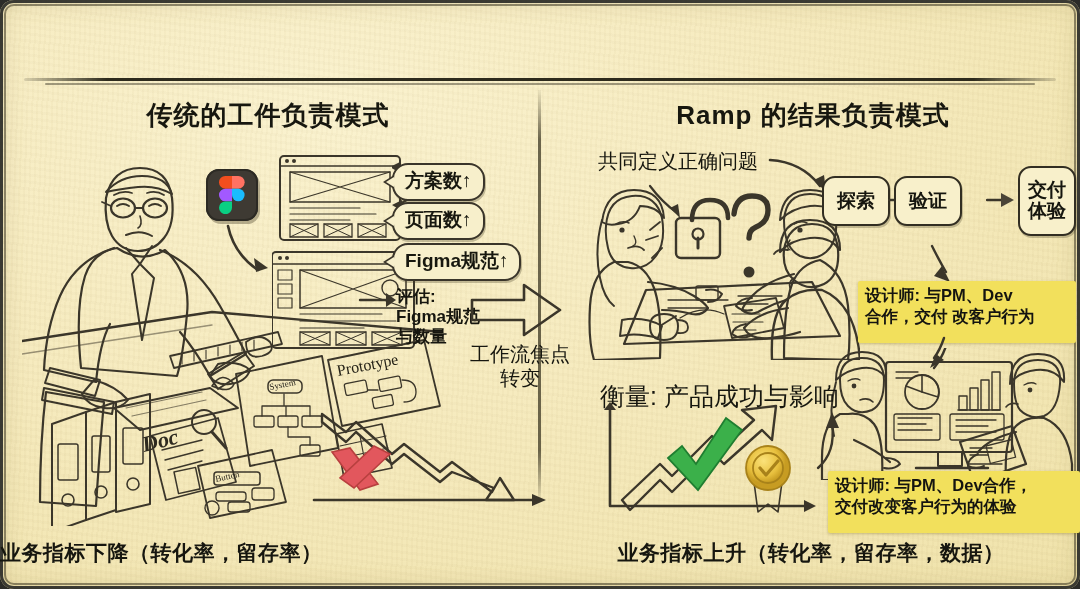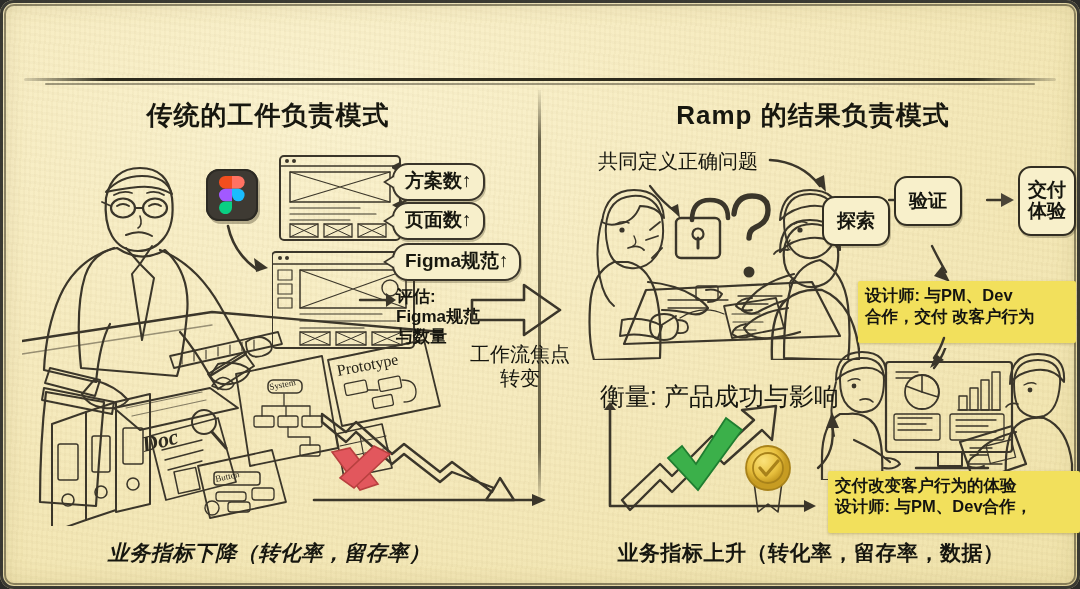--- a/index.html
+++ b/index.html
@@ -359,21 +359,21 @@
     <path d="M232 94 l14 6 l-14 6 z" fill="#3b362a"></path>
     <path class="sk" d="M22 14 L46 32 L56 22 L92 54 L104 44 L140 72 L152 62 L192 92
              L200 78 L214 100 L186 100 L194 88 L152 72 L140 82 L104 54 L92 64
              L56 32 L46 42 L22 22 Z" stroke-width="2.4" fill="url(#arrHatch2)"></path>
     <g>
       <path d="M32 52 L50 48 L78 84 L60 90 Z" fill="#e2575d" stroke="#b8403f" stroke-width="1.6"></path>
       <path d="M74 46 L90 54 L54 88 L40 78 Z" fill="#e2575d" stroke="#b8403f" stroke-width="1.6"></path>
     </g>
   </svg>
 
-  <div class="bottom-note" style="left:0;width:538px;text-align:center;font-style:italic;">业务指标下降（转化率，留存率）</div>
+  <div class="bottom-note" style="left:0;width:538px;text-align:left;">业务指标下降（转化率，留存率）</div>
 
   <div class="lbl" style="left:598px;top:148px;font-size:20px;">共同定义正确问题</div>
 
   <svg class="scene" style="left:768px;top:150px;" width="66" height="48" viewBox="0 0 66 48">
     <path class="sk" d="M2 10 q32 2 50 26" stroke-width="2.6"></path>
     <path d="M46 30 l12 12 l-2 -17 z" fill="#3b362a"></path>
   </svg>
 
   <svg class="scene" style="left:588px;top:178px;" width="272" height="182" viewBox="0 0 272 182">
     <defs>
@@ -447,21 +447,21 @@
       <path class="sk" d="M206 100 q-6 4 -4 10" stroke-width="1.6"></path>
       <path class="sk" d="M234 112 q34 14 38 70 l-88 0 q-2 -46 14 -60 q14 -12 36 -10z" stroke-width="2.4" fill="url(#hatchR)"></path>
 
       <path class="sk" d="M200 130 q-30 4 -44 20 q6 12 26 10 q18 -2 30 -6" stroke-width="2.2" fill="#f7f0d8"></path>
       <path class="sk" d="M158 146 q-12 2 -14 10 q8 6 18 2" stroke-width="2" fill="#fdf8e6"></path>
       <path class="sk" d="M136 128 l52 -8 l8 30 l-52 10z" stroke-width="1.8" fill="#fdf8e6"></path>
       <path class="sk" d="M144 136 h28 M145 144 h30 M146 152 h22" stroke-width="1.2"></path>
     </g>
   </svg>
 
-  <div class="flowbox" style="left:822px;top:176px;width:64px;height:46px;margin-top:20px;">
+  <div class="flowbox" style="left:822px;top:176px;width:64px;height:46px;">
     <span>探索</span>
   </div>
   <svg class="scene" style="left:888px;top:190px;" width="30" height="20" viewBox="0 0 30 20">
     <path class="sk" d="M1 10 h16" stroke-width="2.4"></path>
     <path d="M15 3 l13 7 l-13 7 z" fill="#4a4437"></path>
   </svg>
   <div class="flowbox" style="left:894px;top:176px;width:64px;height:46px;">
     <span>验证</span>
   </div>
   <svg class="scene" style="left:986px;top:190px;" width="30" height="20" viewBox="0 0 30 20">
@@ -544,22 +544,22 @@
 
     <path class="sk" d="M128 -16 q-4 12 -12 22" stroke-width="2.4" transform="translate(0,14)"></path>
   </svg>
 
   <svg class="scene" style="left:924px;top:336px;" width="34" height="34" viewBox="0 0 34 34">
     <path class="sk" d="M20 2 q-4 12 -10 20" stroke-width="2.4"></path>
     <path d="M12 18 l-6 14 l14 -8 z" fill="#3b362a"></path>
   </svg>
 
   <div class="hl" style="left:828px;top:471px;width:238px;">
+    <div>设计师: 与PM、Dev合作，</div>
     <div>交付改变客户行为的体验</div>
-    <div>设计师: 与PM、Dev合作，</div>
   </div>
 
   <div class="lbl" style="left:600px;top:380px;font-size:25px;">衡量: 产品成功与影响</div>
 
   <svg class="scene" style="left:596px;top:402px;" width="230" height="120" viewBox="0 0 230 120">
     <defs>
       <pattern id="arrHatch3" width="5" height="5" patternTransform="rotate(45)" patternUnits="userSpaceOnUse">
         <line x1="0" y1="0" x2="0" y2="5" stroke="#6a6252" stroke-width="1.5"></line>
       </pattern>
       <radialGradient id="medalG" cx="40%" cy="34%">

